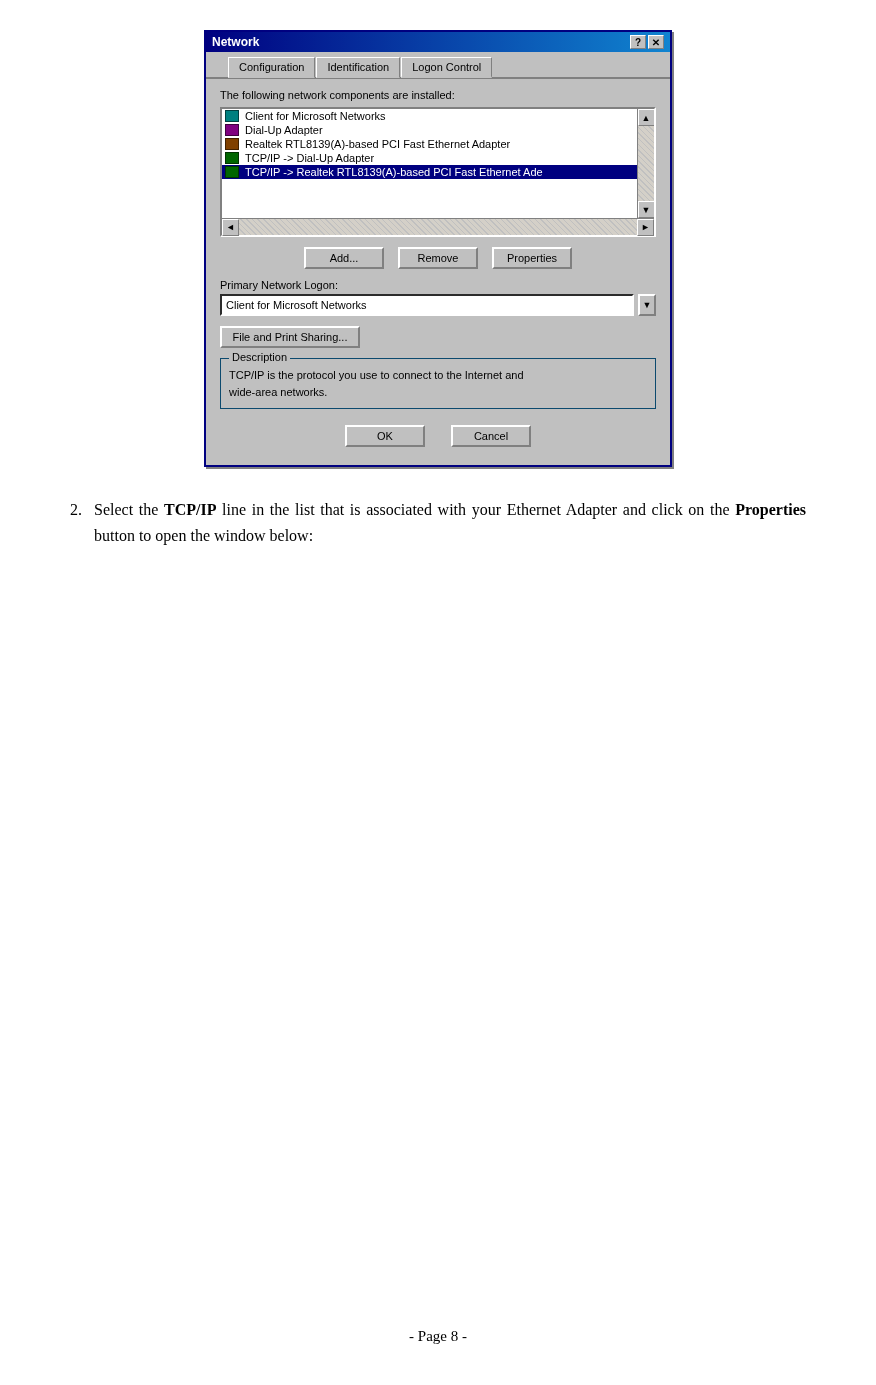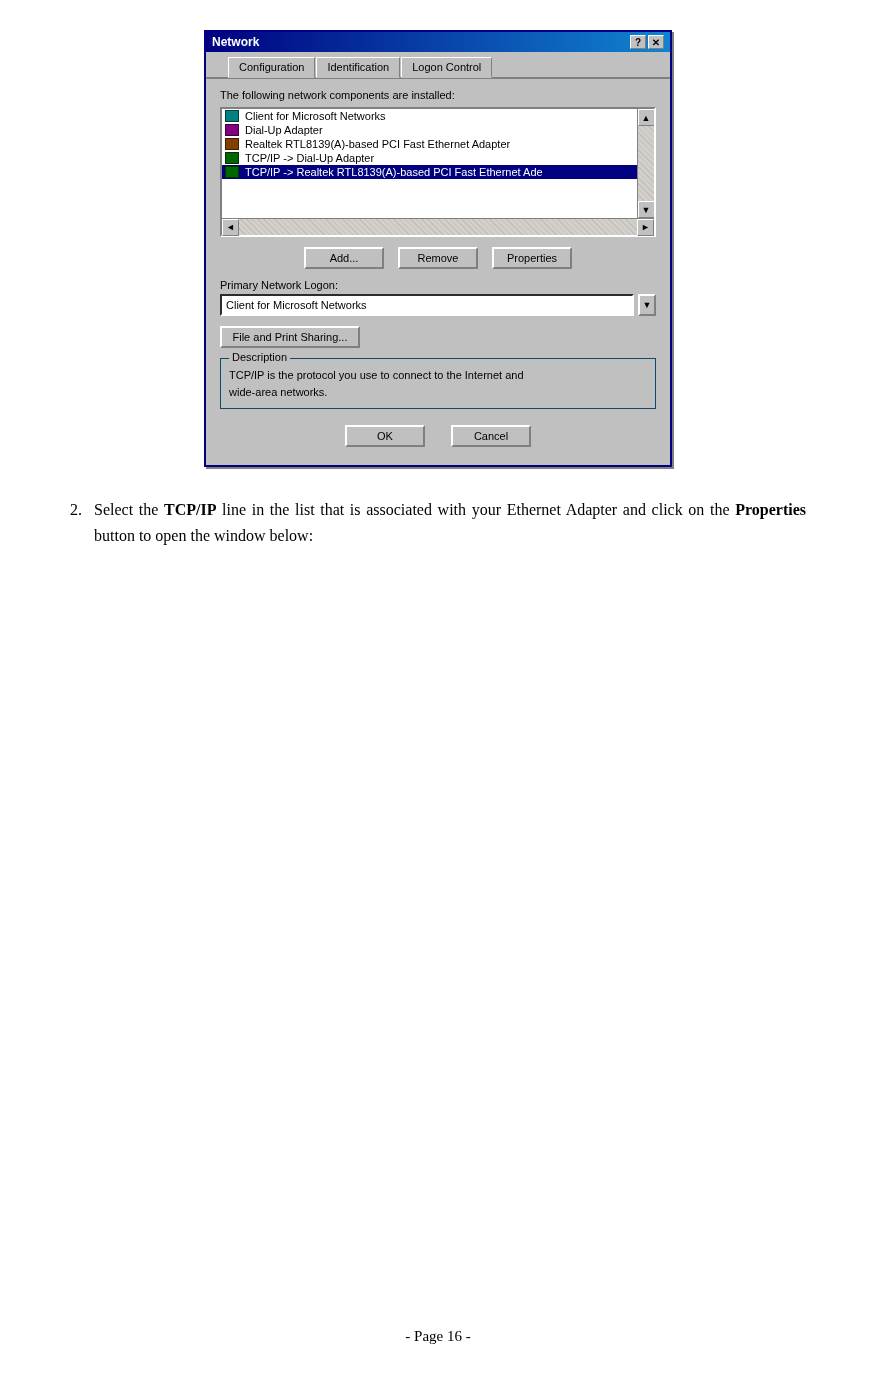--- a/index.html
+++ b/index.html
@@ -471,14 +471,14 @@
 <div class="doc-body">
   <div class="doc-numbered-item">
     <span class="doc-number">2.</span>
     <span class="doc-text">
       Select the <strong>TCP/IP</strong> line in the list that is associated with your Ethernet Adapter and click on the <strong>Properties</strong> button to open the window below:
     </span>
   </div>
 </div>
 
 <div class="page-footer">
-  <span>- Page 16 -</span>
+  <span>- Page 8 -</span>
 </div>
 
 </body></html>

